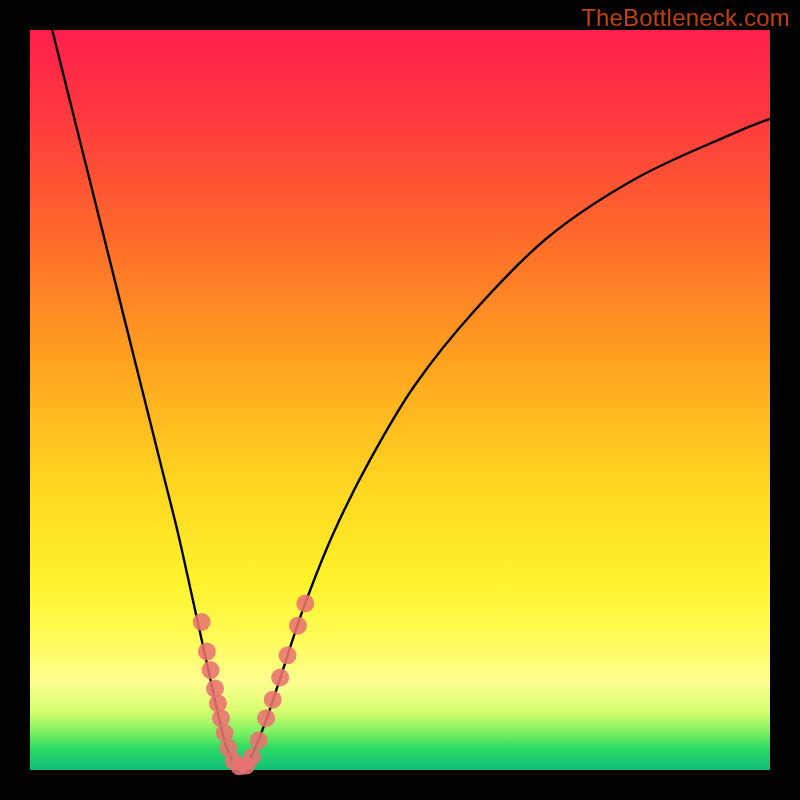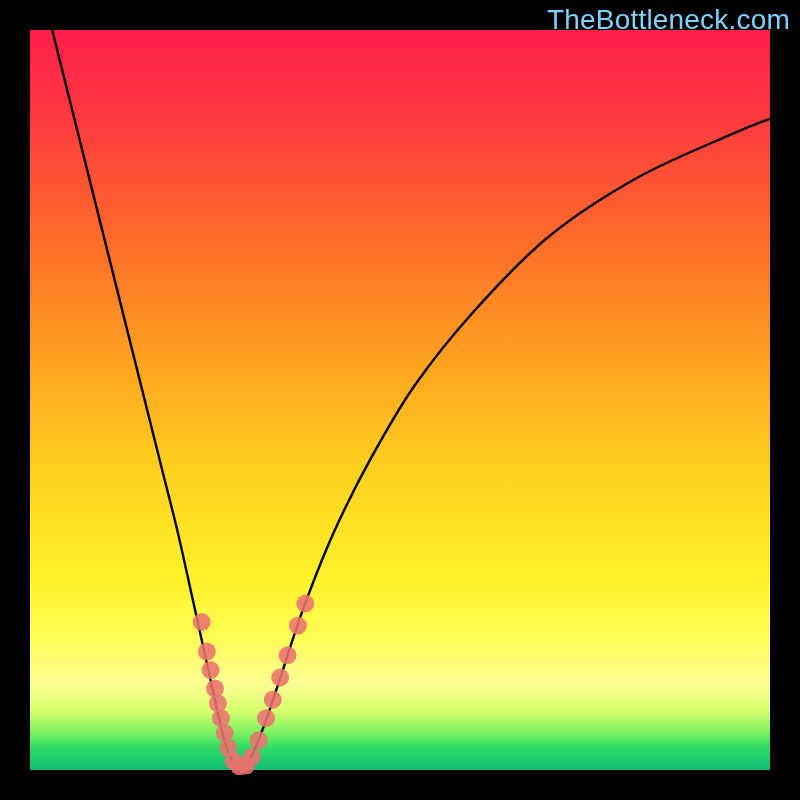--- a/index.html
+++ b/index.html
@@ -36,22 +36,22 @@
       #7af060 95%,
       #2edc64 97%,
       #18c772 99%,
       #0fbf73 100%
     );
   }
   .watermark {
     position: absolute;
     top: 4px;
     right: 10px;
-    color: #7dd3fc;
-    font-size: 28px;
+    color: #c2410c;
+    font-size: 24px;
     font-weight: 500;
     letter-spacing: 0.2px;
     user-select: none;
   }
   svg.curve {
     position: absolute;
     left: 0;
     top: 0;
     width: 740px;
     height: 740px;

